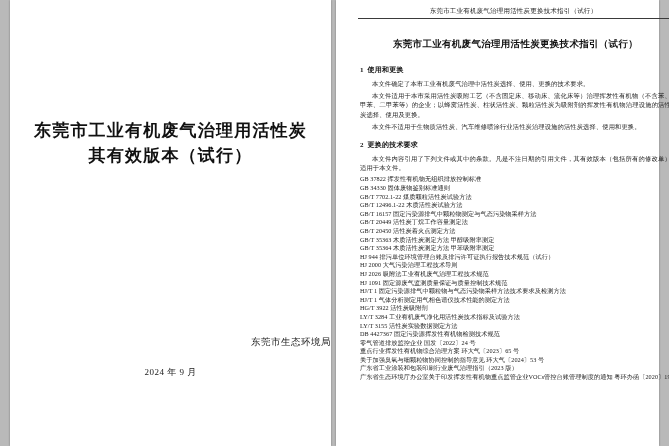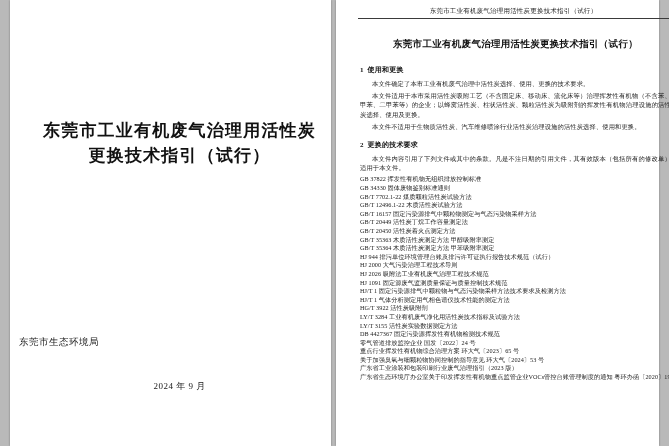--- a/index.html
+++ b/index.html
@@ -28,50 +28,49 @@
   
   .page-left {
     left: 10px;
     width: 321px;
     height: 446px;
   }
   .cover-inner {
     position: relative;
     width: 100%;
     height: 100%;
-    margin-left: 9px;
   }
   .cover-title {
     position: absolute;
     left: 0;
     right: 0;
     top: 118px;
     text-align: center;
     font-family: "Liberation Serif", serif;
     font-size: 17px;
     font-weight: bold;
     letter-spacing: 1.2px;
     line-height: 25px;
     color: #111;
   }
   .cover-org {
     position: absolute;
     left: 0;
     right: 0;
     top: 336px;
-    text-align: left;
+    text-align: right;
     font-size: 9.5px;
     letter-spacing: 0.5px;
     color: #1a1a1a;
   }
   .cover-date {
     position: absolute;
     left: 0;
     right: 0;
-    top: 380px;
+    top: 366px;
     text-align: center;
     font-size: 9px;
     letter-spacing: 0.5px;
     color: #1a1a1a;
   }
   
   .page-right {
     left: 336px;
     width: 323px;
     height: 446px;
@@ -148,21 +147,21 @@
 </style>
 </head>
 <body>
 
 <div class="viewer">
 
   <div class="page page-left">
     <div class="cover-inner">
       <div class="cover-title">
         <div>东莞市工业有机废气治理用活性炭</div>
-        <div>更换技术指引（试行）</div>
+        <div>其有效版本（试行）</div>
       </div>
       <div class="cover-org">东莞市生态环境局</div>
       <div class="cover-date">2024 年 9 月</div>
     </div>
   </div>
 
   <div class="page page-right">
     <div class="rp-inner">
       <div class="rp-header">东莞市工业有机废气治理用活性炭更换技术指引（试行）</div>
       <div class="rp-headrule"></div>

